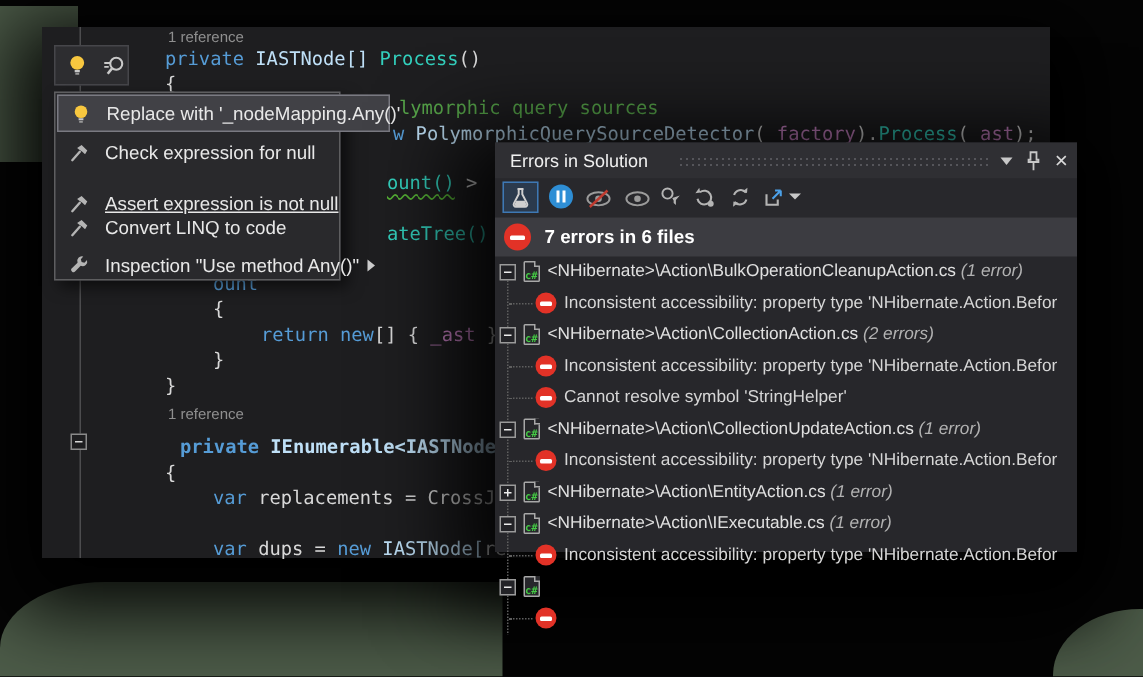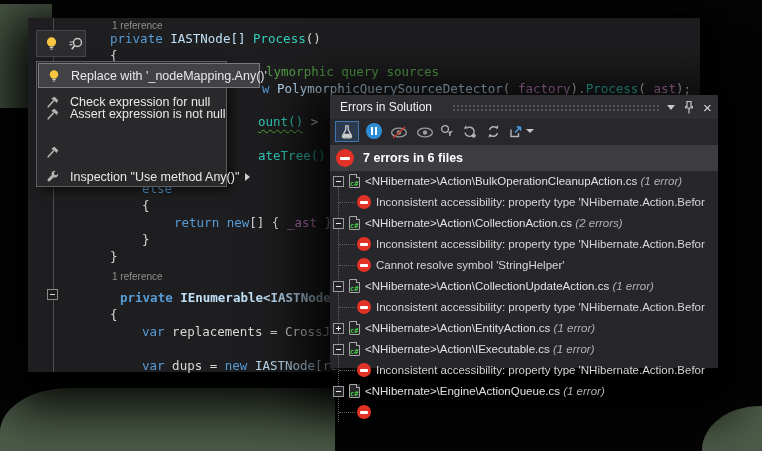--- a/index.html
+++ b/index.html
@@ -103,21 +103,21 @@
         <span class="h"></span>
       </div>
 
     <div class="codelens" style="left:84px;top:2px;">1 reference</div>
     <div class="code-line" style="left:82px;top:13px;"><span class="tk-kw">private </span><span class="tk-ty">IASTNode[]</span><span class="tk-pl"> </span><span class="tk-me">Process</span><span class="tk-pl">()</span></div>
     <div class="code-line" style="left:82px;top:30px;"><span class="tk-pl">{</span></div>
     <div class="code-line" style="left:238px;top:46px;"><span class="tk-cm">lymorphic query sources</span></div>
     <div class="code-line" style="left:234px;top:63px;"><span class="tk-kw">w </span><span class="tk-ty">PolymorphicQuerySourceDetector</span><span class="tk-pl">(</span><span class="tk-fi">_factory</span><span class="tk-pl">).</span><span class="tk-me">Process</span><span class="tk-pl">(</span><span class="tk-fi">_ast</span><span class="tk-pl">);</span></div>
     <div class="code-line" style="left:230px;top:96px;"><span class="tk-mq">ount()</span><span class="tk-pl"> &gt;</span></div>
     <div class="code-line" style="left:230px;top:130px;"><span class="tk-me">ateTree()</span></div>
-    <div class="code-line" style="left:114px;top:163px;"><span class="tk-kw">else</span></div>
+    <div class="code-line" style="left:114px;top:163px;"><span class="tk-kw">ount</span></div>
     <div class="code-line" style="left:114px;top:180px;"><span class="tk-pl">{</span></div>
     <div class="code-line" style="left:146px;top:197px;"><span class="tk-kw">return </span><span class="tk-kw">new</span><span class="tk-pl">[] { </span><span class="tk-fi">_ast</span><span class="tk-pl"> };</span></div>
     <div class="code-line" style="left:114px;top:214px;"><span class="tk-pl">}</span></div>
     <div class="code-line" style="left:82px;top:231px;"><span class="tk-pl">}</span></div>
     <div class="codelens" style="left:84px;top:253px;">1 reference</div>
     <div class="code-line" style="left:92px;top:272px;font-weight:bold;"><span class="tk-kw">private </span><span class="tk-ty">IEnumerable&lt;IASTNode&gt;</span></div>
     <div class="code-line" style="left:82px;top:289px;"><span class="tk-pl">{</span></div>
     <div class="code-line" style="left:114px;top:306px;"><span class="tk-kw">var</span><span class="tk-pl"> replacements = CrossJoin</span></div>
     <div class="code-line" style="left:114px;top:340px;"><span class="tk-kw">var</span><span class="tk-pl"> dups = </span><span class="tk-kw">new</span><span class="tk-pl"> </span><span class="tk-ty">IASTNode[</span><span class="tk-pl">re</span></div>
   </div>
@@ -152,36 +152,37 @@
     </div>
     <div class="menu-item" style="top:27px;">
       <span class="mi">
         <svg width="14" height="14" viewBox="0 0 14 14">
             <path d="M2.2 11.8 L7.2 6.2" stroke="#b4b4b4" stroke-width="1.6" stroke-linecap="round"></path>
             <path d="M5.4 3.6 L8.4 1.7 L12.2 5.3 L10.7 7.9 L8.9 6.2 L6.9 4.9 Z" fill="#b4b4b4"></path>
           </svg>
       </span>
       <span class="ml">Check expression for null</span>
     </div>
-    <div class="menu-item" style="top:39px;">
+    <div class="menu-item" style="top:61px;text-decoration:underline;">
       <span class="mi">
         <svg width="14" height="14" viewBox="0 0 14 14">
             <path d="M2.2 11.8 L7.2 6.2" stroke="#b4b4b4" stroke-width="1.6" stroke-linecap="round"></path>
             <path d="M5.4 3.6 L8.4 1.7 L12.2 5.3 L10.7 7.9 L8.9 6.2 L6.9 4.9 Z" fill="#b4b4b4"></path>
           </svg>
       </span>
       <span class="ml">Assert expression is not null</span>
     </div>
     <div class="menu-item" style="top:77px;">
       <span class="mi">
         <svg width="14" height="14" viewBox="0 0 14 14">
             <path d="M2.2 11.8 L7.2 6.2" stroke="#b4b4b4" stroke-width="1.6" stroke-linecap="round"></path>
             <path d="M5.4 3.6 L8.4 1.7 L12.2 5.3 L10.7 7.9 L8.9 6.2 L6.9 4.9 Z" fill="#b4b4b4"></path>
           </svg>
       </span>
+      <span class="ml">Convert LINQ to code</span>
     </div>
     <div class="menu-item" style="top:102px;">
       <span class="mi">
         <svg width="14" height="14" viewBox="0 0 14 14">
             <path d="M12 3.4a3.1 3.1 0 0 1-4.2 3.8L4.2 10.8a1.5 1.5 0 1 1-2.1-2.1L5.7 5.1A3.1 3.1 0 0 1 9.5 1l-1.6 1.8.5 1.9 1.9.5Z" fill="#b4b4b4"></path>
           </svg>
       </span>
       <span class="ml">Inspection "Use method Any()"</span>
       <span class="sub-arrow"></span>
     </div>
@@ -367,21 +368,20 @@
       </div>
 
       <div class="trow" style="top:210px;">
         <span class="xbox">
             <span class="h"></span>
           </span>
         <span class="csfile">
             <span class="fold"></span>
             <span class="cs">c#</span>
           </span>
-        <span class="fname"><span>&lt;NHibernate&gt;\Engine\ActionQueue.cs </span><span class="cnt">(1 error)</span></span>
       </div>
       <div class="trow" style="top:231px;">
         <span class="estub"></span>
         <span class="erow-ic noentry">
             <i style="left:3px;top:6px;width:8px;height:2.5px;"></i>
           </span>
       </div>
     </div>
   </div>
 </div>

